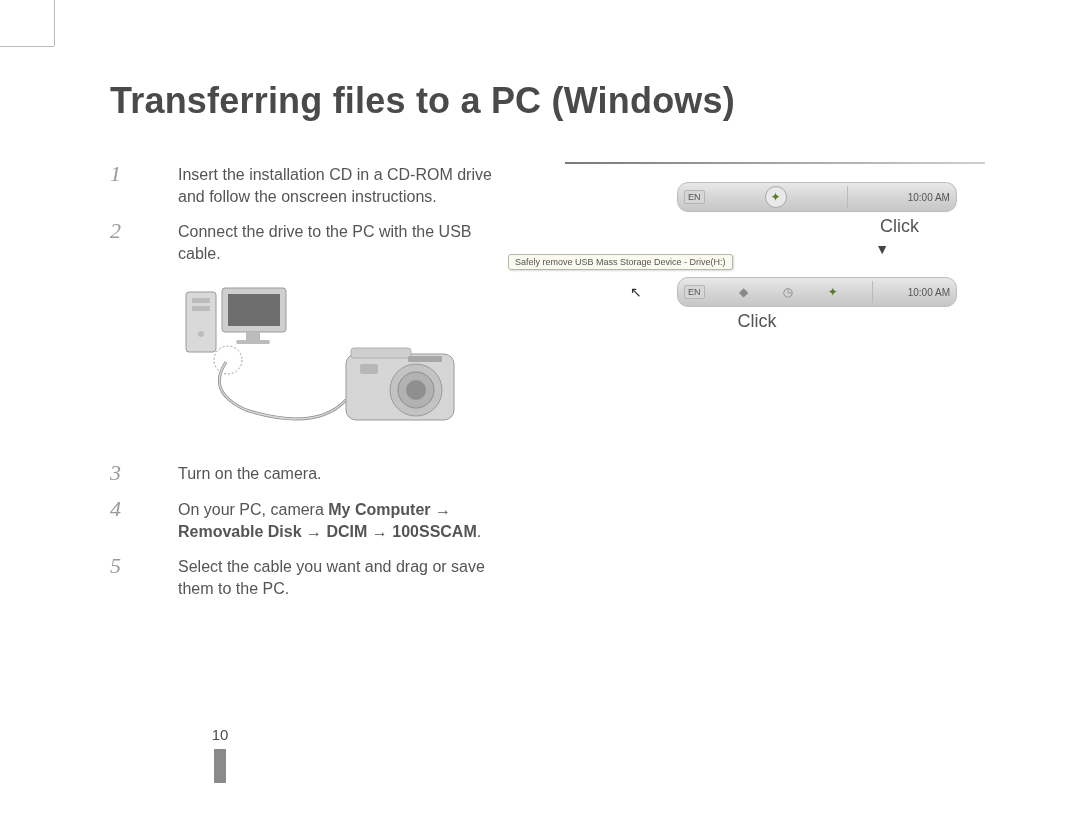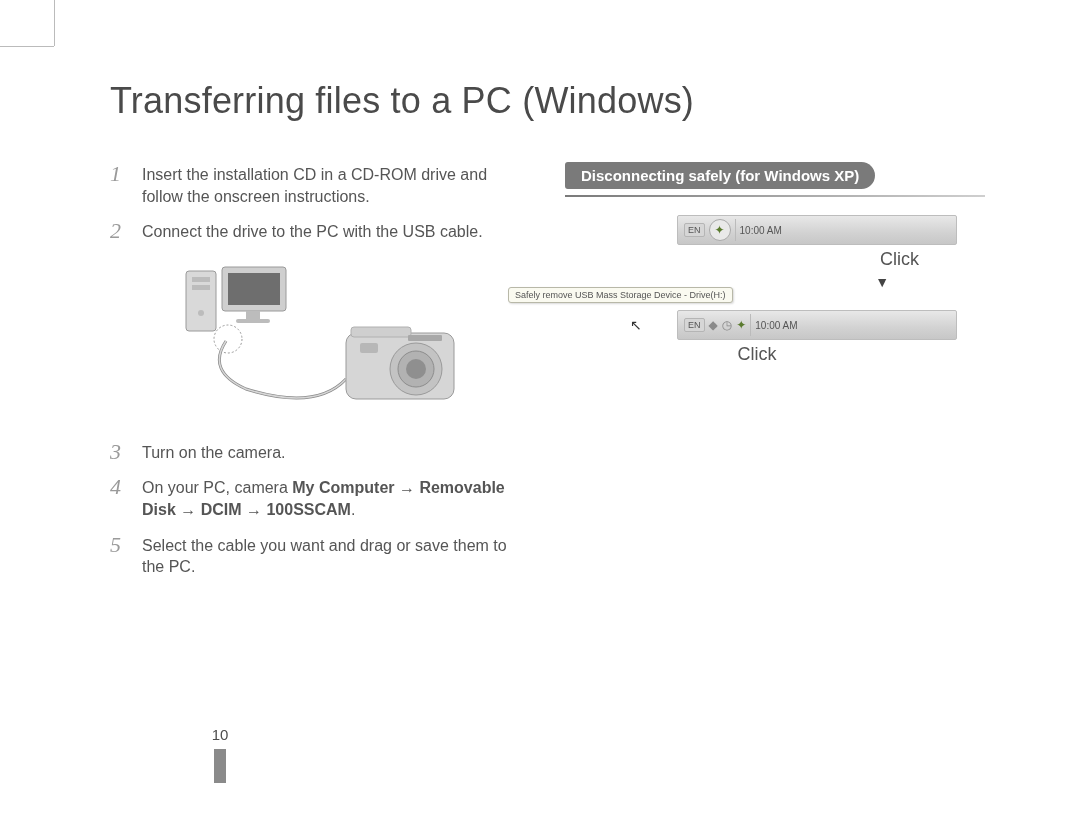--- a/index.html
+++ b/index.html
@@ -25,21 +25,21 @@
     top: 46px;
     width: 54px;
     height: 1px;
     background: #bbb;
   }
   .page {
     padding: 80px 60px 0 110px;
   }
   .title {
     font-size: 36px;
-    font-weight: 400;
+    font-weight: 700;
     color: #4a4a4a;
     letter-spacing: 0.2px;
     margin-bottom: 40px;
   }
   .columns {
     display: flex;
     gap: 55px;
   }
   .left-col { width: 400px; }
   .right-col { width: 420px; }
@@ -53,21 +53,21 @@
   }
   .step-num {
     font-style: italic;
     font-size: 22px;
     color: #9a9a9a;
     width: 18px;
     flex-shrink: 0;
     font-family: Georgia, 'Times New Roman', serif;
     line-height: 1.05;
   }
-  .step-text { flex: 1; padding-top: 2px; }
+  .step-text { flex: 1; padding-top: 2px; margin-left: 36px; }
   .step-text b { color: #555; font-weight: 700; }
   .illus {
     margin: 6px 0 20px 36px;
     width: 320px;
     height: 155px;
   }
   .pill {
     display: inline-block;
     background: #7a7a7a;
     color: #fff;
@@ -85,24 +85,24 @@
   .tray {
     margin-left: 12px;
     width: 380px;
   }
   .taskbar {
     width: 280px;
     height: 30px;
     margin-left: auto;
     background: linear-gradient(to bottom, #e8e8e8 0%, #d2d2d2 60%, #c7c7c7 100%);
     border: 1px solid #bdbdbd;
-    border-radius: 2px;
+    border-radius: 11px;
     display: flex;
     align-items: center;
-    justify-content: flex-start;
+    justify-content: space-between;
     padding: 0 6px;
     gap: 4px;
     font-size: 10px;
     color: #555;
     position: relative;
   }
   .taskbar .lang {
     background: #d6d6d6;
     border: 1px solid #b5b5b5;
     padding: 1px 3px;
@@ -244,21 +244,20 @@
       </div>
 
       <div class="step">
         <div class="step-num">5</div>
         <div class="step-text">Select the cable you want and drag or save them to the PC.</div>
       </div>
 
     </div>
 
     <div class="right-col">
-      <div class="pill">Disconnecting safely (for Windows XP)</div>
       <div class="pill-line"></div>
 
       <div class="tray">
 
         <div class="taskbar">
           <span class="lang">EN</span>
           <span class="tray-icon-circle">
             <span class="tray-icon">✦</span>
           </span>
           <span class="divider"></span>

